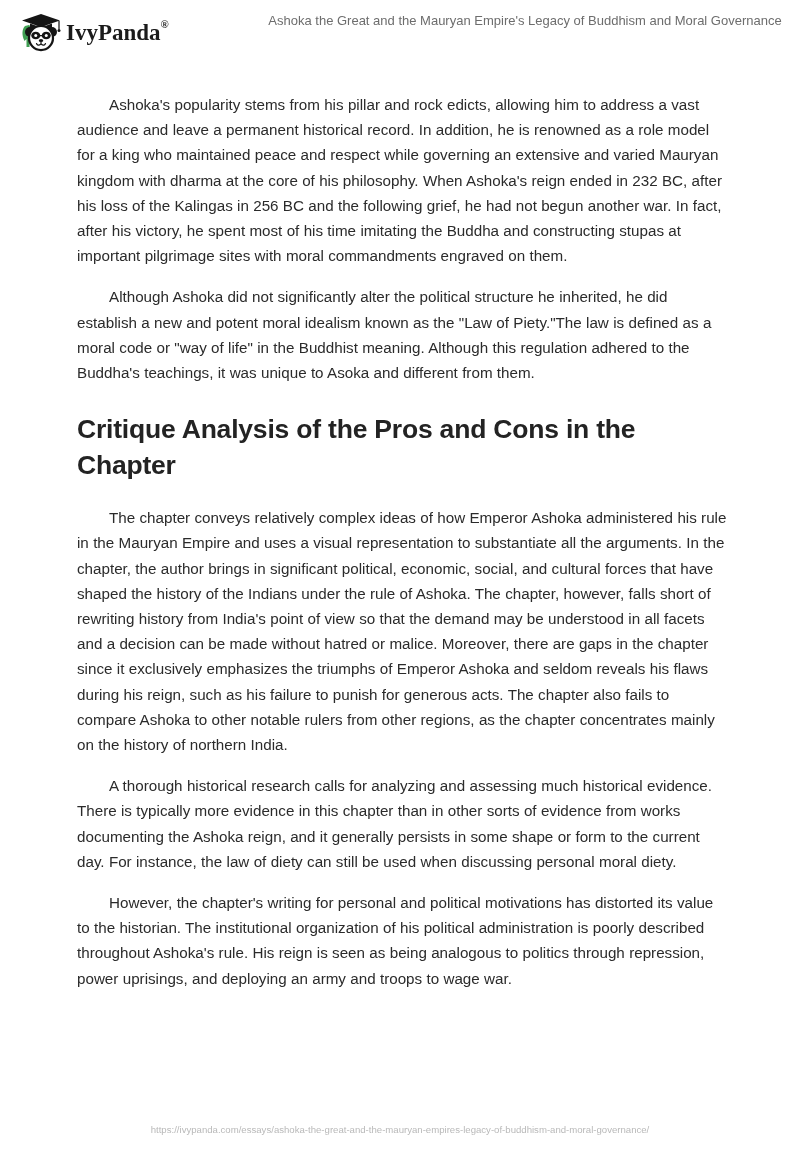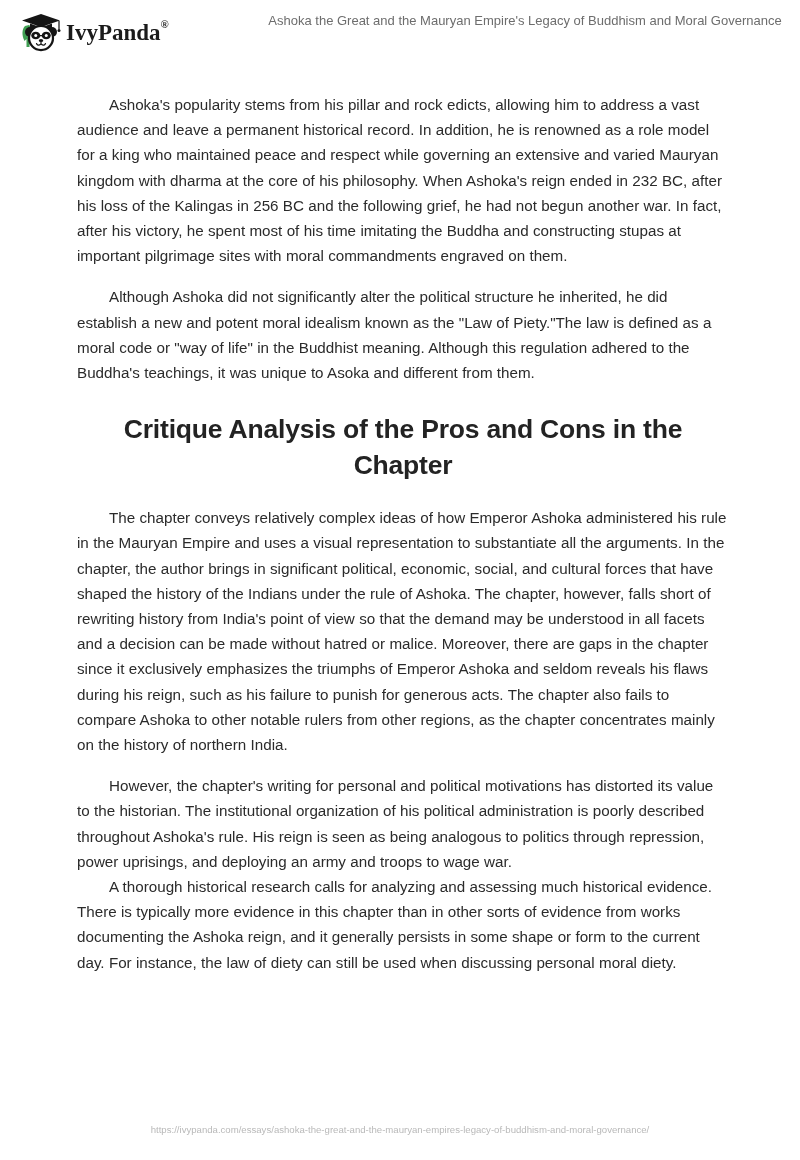--- a/index.html
+++ b/index.html
@@ -90,21 +90,20 @@
   }
   .para.last { margin-bottom: 0; }
 
   .section-heading {
     font-size: 26.5px;
     line-height: 36px;
     font-weight: bold;
     color: #232323;
     margin: 26px 0 22px 0;
     letter-spacing: -0.2px;
-    text-align: center;
   }
 
   
   .page-footer {
     position: absolute;
     left: 0;
     bottom: 0;
     width: 800px;
     height: 46px;
   }
@@ -160,21 +159,21 @@
 <div class="content">
 
   <p class="para">Ashoka's popularity stems from his pillar and rock edicts, allowing him to address a vast audience and leave a permanent historical record. In addition, he is renowned as a role model for a king who maintained peace and respect while governing an extensive and varied Mauryan kingdom with dharma at the core of his philosophy. When Ashoka's reign ended in 232 BC, after his loss of the Kalingas in 256 BC and the following grief, he had not begun another war. In fact, after his victory, he spent most of his time imitating the Buddha and constructing stupas at important pilgrimage sites with moral commandments engraved on them.</p>
 
   <p class="para">Although Ashoka did not significantly alter the political structure he inherited, he did establish a new and potent moral idealism known as the "Law of Piety."The law is defined as a moral code or "way of life" in the Buddhist meaning. Although this regulation adhered to the Buddha's teachings, it was unique to Asoka and different from them.</p>
 
   <h2 class="section-heading">Critique Analysis of the Pros and Cons in the Chapter</h2>
 
   <p class="para">The chapter conveys relatively complex ideas of how Emperor Ashoka administered his rule in the Mauryan Empire and uses a visual representation to substantiate all the arguments. In the chapter, the author brings in significant political, economic, social, and cultural forces that have shaped the history of the Indians under the rule of Ashoka. The chapter, however, falls short of rewriting history from India's point of view so that the demand may be understood in all facets and a decision can be made without hatred or malice. Moreover, there are gaps in the chapter since it exclusively emphasizes the triumphs of Emperor Ashoka and seldom reveals his flaws during his reign, such as his failure to punish for generous acts. The chapter also fails to compare Ashoka to other notable rulers from other regions, as the chapter concentrates mainly on the history of northern India.</p>
 
+  <p class="para">A thorough historical research calls for analyzing and assessing much historical evidence. There is typically more evidence in this chapter than in other sorts of evidence from works documenting the Ashoka reign, and it generally persists in some shape or form to the current day. For instance, the law of diety can still be used when discussing personal moral diety.</p>
+
   <p class="para last">However, the chapter's writing for personal and political motivations has distorted its value to the historian. The institutional organization of his political administration is poorly described throughout Ashoka's rule. His reign is seen as being analogous to politics through repression, power uprisings, and deploying an army and troops to wage war.</p>
-
-  <p class="para">A thorough historical research calls for analyzing and assessing much historical evidence. There is typically more evidence in this chapter than in other sorts of evidence from works documenting the Ashoka reign, and it generally persists in some shape or form to the current day. For instance, the law of diety can still be used when discussing personal moral diety.</p>
 
 </div>
 
 <div class="page-footer">
   <div class="footer-url">https://ivypanda.com/essays/ashoka-the-great-and-the-mauryan-empires-legacy-of-buddhism-and-moral-governance/</div>
 </div>
 
 </body></html>

